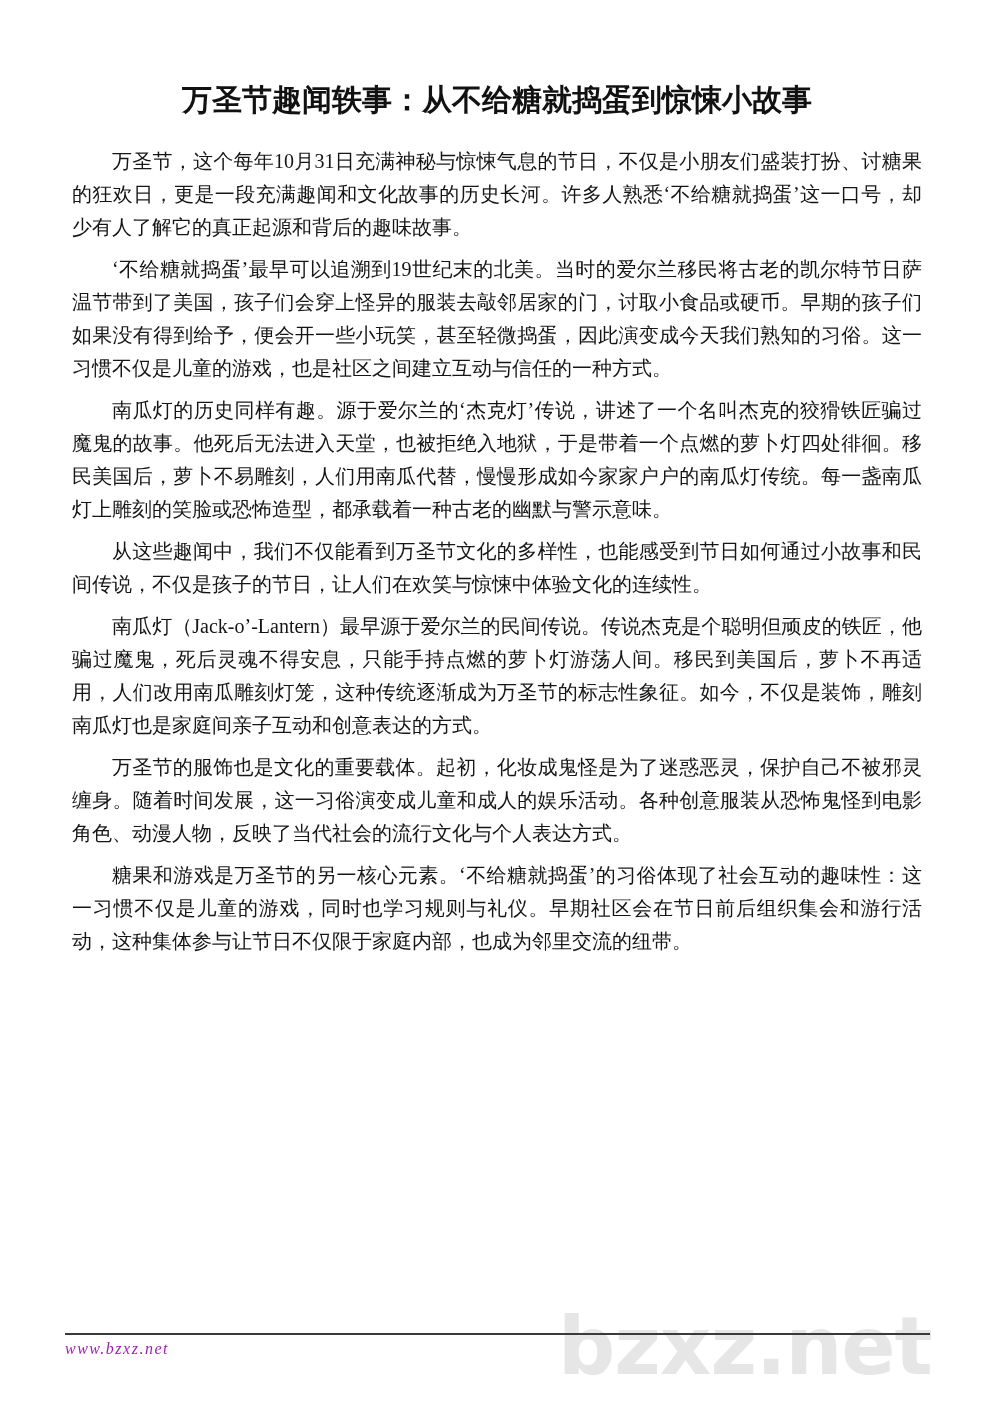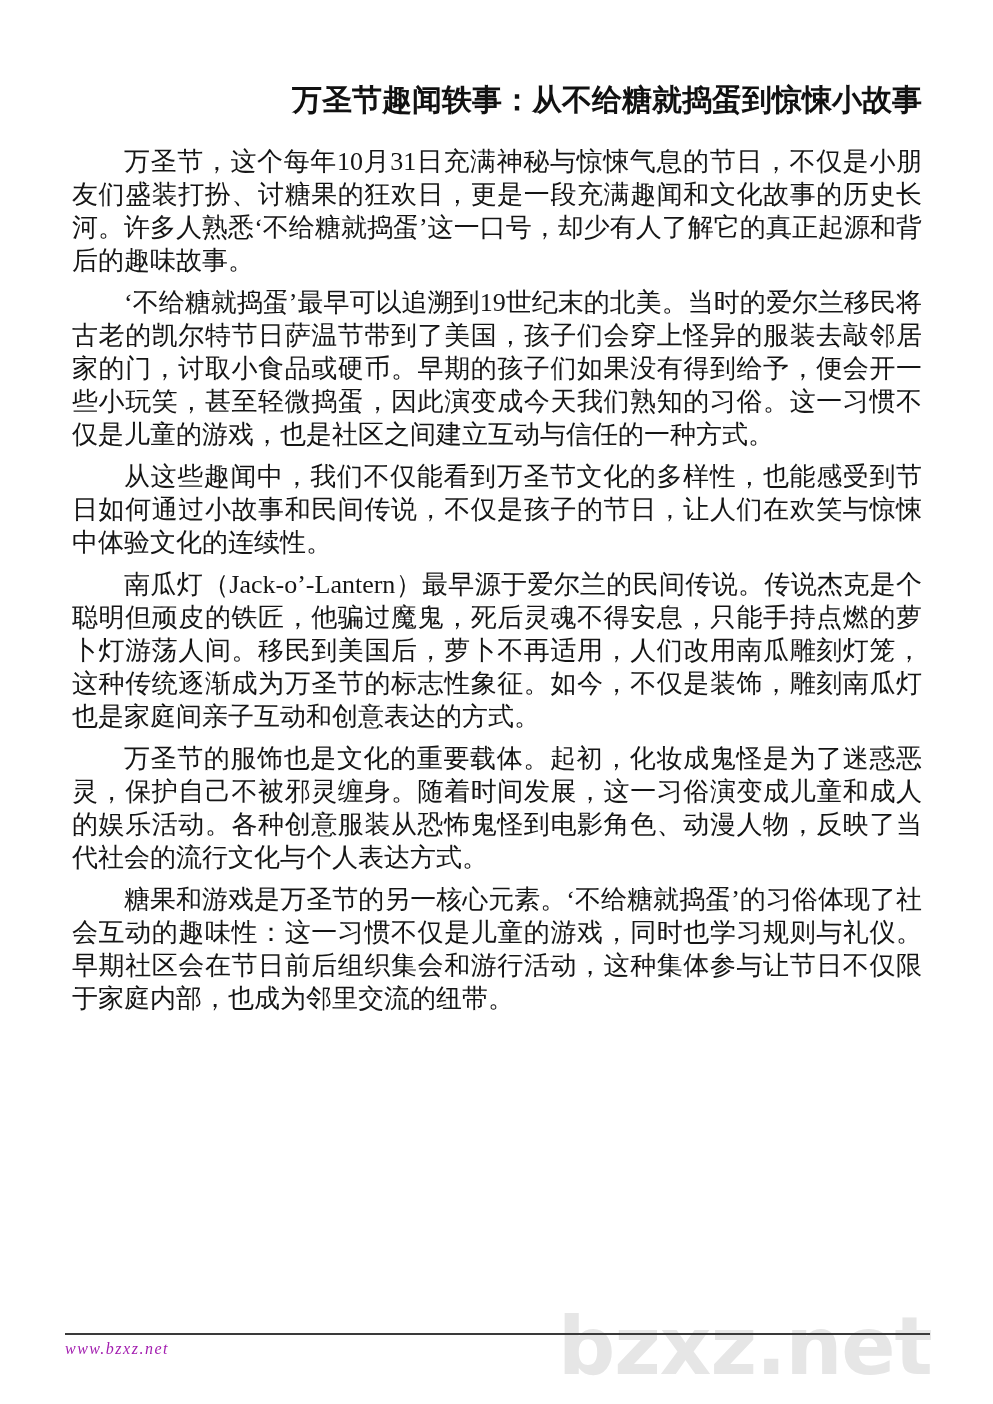--- a/index.html
+++ b/index.html
@@ -18,32 +18,32 @@
   }
   .content {
     position: relative;
     z-index: 1;
     padding: 0 71px 0 72px;
   }
   .article-title {
     font-size: 30px;
     font-weight: bold;
     line-height: 37px;
-    text-align: right;
+    text-align: center;
     color: #111111;
     margin: 0;
   }
   .article-1 .article-title {
     margin: 81px 0 27px 0;
   }
   .article-2 .article-title {
     margin: 105px 0 22px 0;
   }
   .content p {
-    font-size: 26px;
+    font-size: 20px;
     line-height: 33px;
     text-align: justify;
     text-indent: 2em;
     margin: 0 0 9px 0;
     word-break: break-all;
   }
   .watermark {
     position: absolute;
     z-index: 0;
     left: 558px;
@@ -82,20 +82,21 @@
 <div class="page">
 
   <div class="watermark">bzxz.net</div>
 
   <div class="content">
 
     <article class="article-1">
       <h1 class="article-title">万圣节趣闻轶事：从不给糖就捣蛋到惊悚小故事</h1>
       <p>万圣节，这个每年10月31日充满神秘与惊悚气息的节日，不仅是小朋友们盛装打扮、讨糖果的狂欢日，更是一段充满趣闻和文化故事的历史长河。许多人熟悉‘不给糖就捣蛋’这一口号，却少有人了解它的真正起源和背后的趣味故事。</p>
       <p>‘不给糖就捣蛋’最早可以追溯到19世纪末的北美。当时的爱尔兰移民将古老的凯尔特节日萨温节带到了美国，孩子们会穿上怪异的服装去敲邻居家的门，讨取小食品或硬币。早期的孩子们如果没有得到给予，便会开一些小玩笑，甚至轻微捣蛋，因此演变成今天我们熟知的习俗。这一习惯不仅是儿童的游戏，也是社区之间建立互动与信任的一种方式。</p>
+      <p>南瓜灯的历史同样有趣。源于爱尔兰的‘杰克灯’传说，讲述了一个名叫杰克的狡猾铁匠骗过魔鬼的故事。他死后无法进入天堂，也被拒绝入地狱，于是带着一个点燃的萝卜灯四处徘徊。移民美国后，萝卜不易雕刻，人们用南瓜代替，慢慢形成如今家家户户的南瓜灯传统。每一盏南瓜灯上雕刻的笑脸或恐怖造型，都承载着一种古老的幽默与警示意味。</p>
       <p>从这些趣闻中，我们不仅能看到万圣节文化的多样性，也能感受到节日如何通过小故事和民间传说，不仅是孩子的节日，让人们在欢笑与惊悚中体验文化的连续性。</p>
     </article>
 
     <article class="article-2">
       <p>南瓜灯（Jack-o’-Lantern）最早源于爱尔兰的民间传说。传说杰克是个聪明但顽皮的铁匠，他骗过魔鬼，死后灵魂不得安息，只能手持点燃的萝卜灯游荡人间。移民到美国后，萝卜不再适用，人们改用南瓜雕刻灯笼，这种传统逐渐成为万圣节的标志性象征。如今，不仅是装饰，雕刻南瓜灯也是家庭间亲子互动和创意表达的方式。</p>
       <p>万圣节的服饰也是文化的重要载体。起初，化妆成鬼怪是为了迷惑恶灵，保护自己不被邪灵缠身。随着时间发展，这一习俗演变成儿童和成人的娱乐活动。各种创意服装从恐怖鬼怪到电影角色、动漫人物，反映了当代社会的流行文化与个人表达方式。</p>
       <p>糖果和游戏是万圣节的另一核心元素。‘不给糖就捣蛋’的习俗体现了社会互动的趣味性：这一习惯不仅是儿童的游戏，同时也学习规则与礼仪。早期社区会在节日前后组织集会和游行活动，这种集体参与让节日不仅限于家庭内部，也成为邻里交流的纽带。</p>
     </article>
 
   </div>

